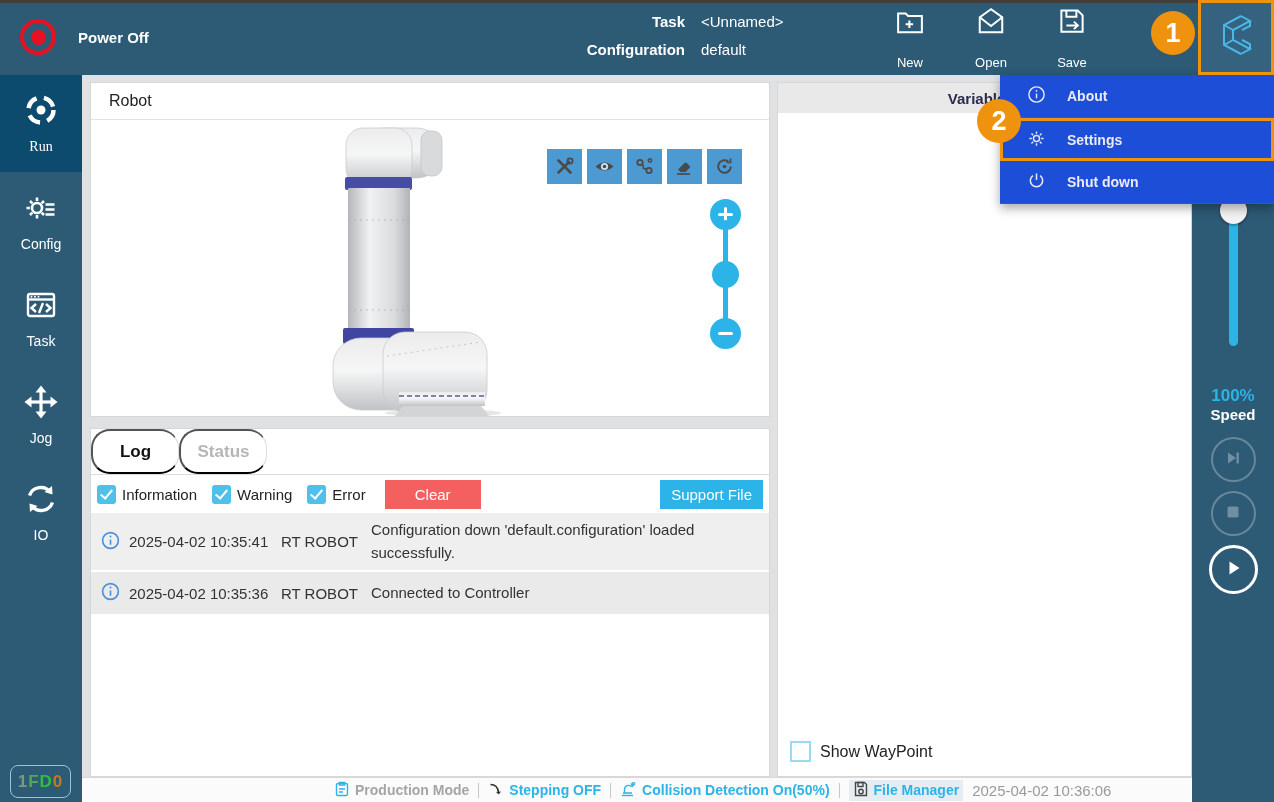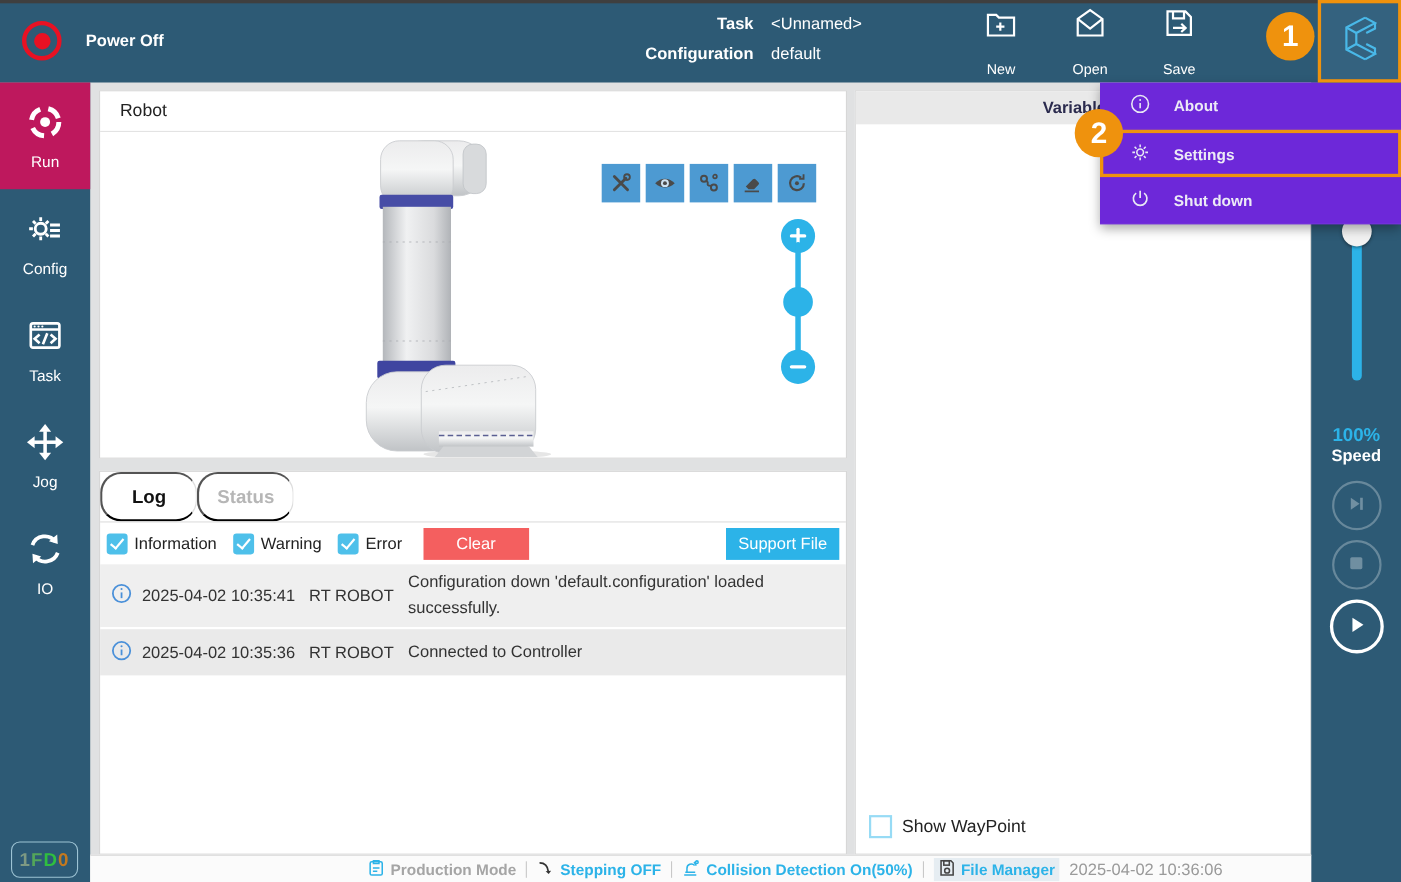--- a/index.html
+++ b/index.html
@@ -20,28 +20,28 @@
   .actions { position:absolute; left:878px; top:0; height:75px; display:flex; gap:17px; align-items:center; }
   .action-btn { width:64px; display:flex; flex-direction:column; align-items:center; gap:16px; color:#fff; background:none; border:none; font-size:13px; font-family:inherit; cursor:pointer; }
   .logo-btn { position:absolute; left:1198px; top:0; width:76px; height:75px; background:#34627f; border:3px solid #ef920d; display:flex; align-items:center; justify-content:center; z-index:60; cursor:pointer; }
 
   
   .badge { position:absolute; width:44px; height:44px; border-radius:50%; background:#ef920d; color:#fff; font-size:27px; font-weight:bold; display:flex; align-items:center; justify-content:center; z-index:70; }
   .badge-1 { left:1151px; top:11px; }
   .badge-2 { left:977px; top:99px; }
 
   
-  .menu { position:absolute; left:1000px; top:75px; width:274px; background:#6d28d9; z-index:50; box-shadow:0 4px 10px rgba(0,0,0,.35); }
+  .menu { position:absolute; left:1000px; top:75px; width:274px; background:#1d4ed8; z-index:50; box-shadow:0 4px 10px rgba(0,0,0,.35); }
   .menu-item { height:43px; display:flex; align-items:center; padding-left:27px; gap:21px; color:#eceaf6; font-size:14px; font-weight:bold; border-bottom:1px solid rgba(255,255,255,.05); cursor:pointer; }
   .menu-item.hl { border:3px solid #ef920d; padding-left:24px; }
 
   
   .sidebar { position:absolute; left:0; top:75px; width:82px; height:727px; background:#2d5a75; }
   .side-item { height:97px; display:flex; flex-direction:column; align-items:center; justify-content:center; gap:7px; color:#fff; font-size:14px; cursor:pointer; }
-  .side-item.active { background:#be185d; }
+  .side-item.active { background:#0c4a6e;font-family:Liberation Serif, serif; }
   .devcode { position:absolute; left:10px; bottom:4px; width:61px; height:33px; border:1px solid #9dc3d4; border-radius:8px; display:flex; align-items:center; justify-content:center; font-size:17px; font-weight:bold; letter-spacing:1px; }
   .dc0{color:#7d9983} .dc1{color:#53a65a} .dc2{color:#2fbf3f} .dc3{color:#c4791f}
 
   
   .rightbar { position:absolute; left:1192px; top:75px; width:82px; height:727px; background:#2d5a75; }
   .slider-track { position:absolute; left:37px; top:137px; width:9px; height:134px; background:#2cb3e8; border-radius:5px; }
   .slider-knob { position:absolute; left:28px; top:122px; width:27px; height:27px; background:#f2f2f2; border-radius:50%; box-shadow:0 1px 3px rgba(0,0,0,.45); cursor:pointer; }
   .speed-val { position:absolute; top:311px; width:100%; text-align:center; color:#2cb3e8; font-weight:bold; font-size:17px; }
   .speed-label { position:absolute; top:331px; width:100%; text-align:center; color:#fff; font-weight:bold; font-size:15px; }
   .controls { position:absolute; top:362px; width:100%; display:flex; flex-direction:column; align-items:center; gap:9px; }

